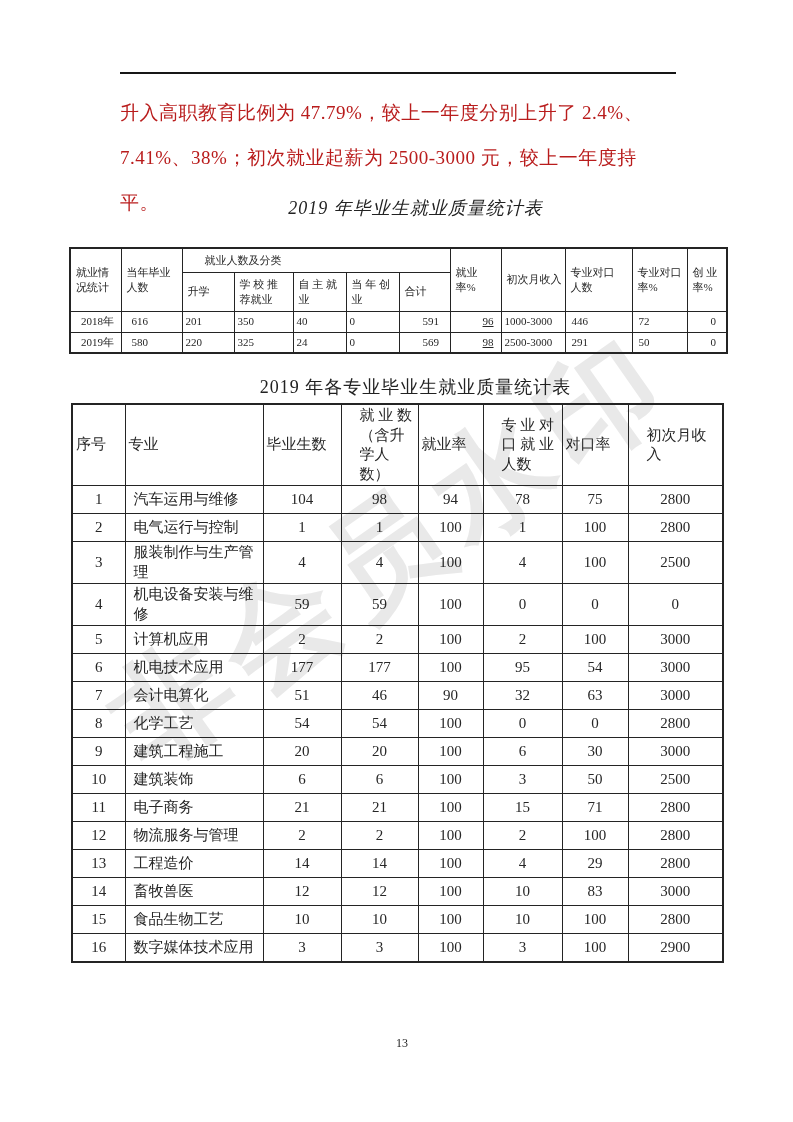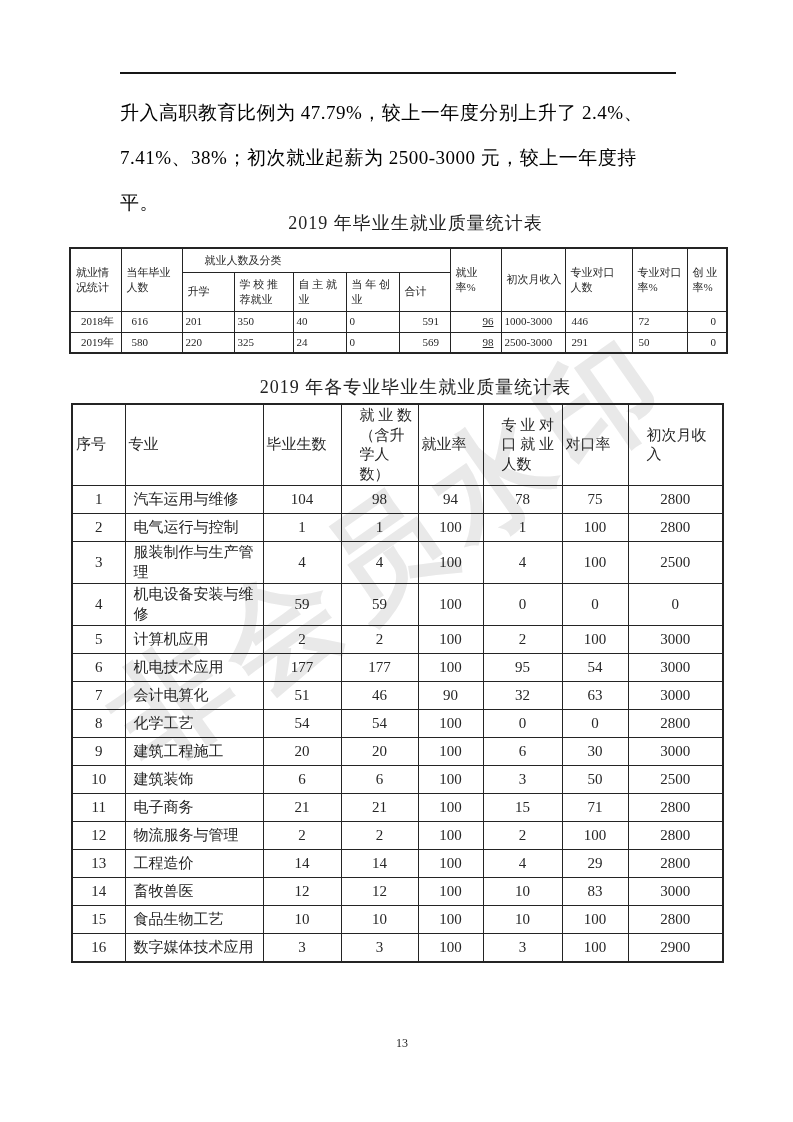--- a/index.html
+++ b/index.html
@@ -11,27 +11,27 @@
     position:absolute; left:60px; top:468px; width:660px; height:164px;
     transform:rotate(-35deg); transform-origin:center;
     font-family:"Liberation Sans","DejaVu Sans",sans-serif;
     font-size:118px; font-weight:bold; letter-spacing:12px; line-height:164px;
     color:#e9e9e9; white-space:nowrap; text-align:center; z-index:0; user-select:none;
   }
   .header-rule { position:absolute; left:120px; top:72px; width:556px; height:2px; background:#161616; z-index:1; }
   .body-text {
     position:absolute; left:120px; top:90px; width:580px; margin:0;
     font-size:19px; line-height:45px; letter-spacing:0.5px;
-    white-space:pre-line; color:#000000; z-index:1;
+    white-space:pre-line; color:#b91c1c; z-index:1;
   }
   .table-title {
     position:absolute; left:38px; width:755px; margin:0; text-align:center;
     font-size:18px; font-weight:normal; color:#222222; z-index:1; letter-spacing:1px;
   }
-  .t1-title { top:211px; }
+  .t1-title { top:196px;font-style:italic; }
   .t2-title { top:375px; }
 
   table { border-collapse:collapse; table-layout:fixed; z-index:1; background:transparent; }
   th, td { border:1px solid #242424; vertical-align:middle; padding:1px 3px; font-weight:normal; overflow:hidden; }
   th { white-space:pre-line; }
 
   #t1 { position:absolute; left:69px; top:247px; width:657px; font-size:11px; border:2px solid #242424; line-height:1.35; }
   #t1 tr.h1 { height:24px; }
   #t1 tr.h2 { height:39px; }
   #t1 tbody tr { height:21px; }

